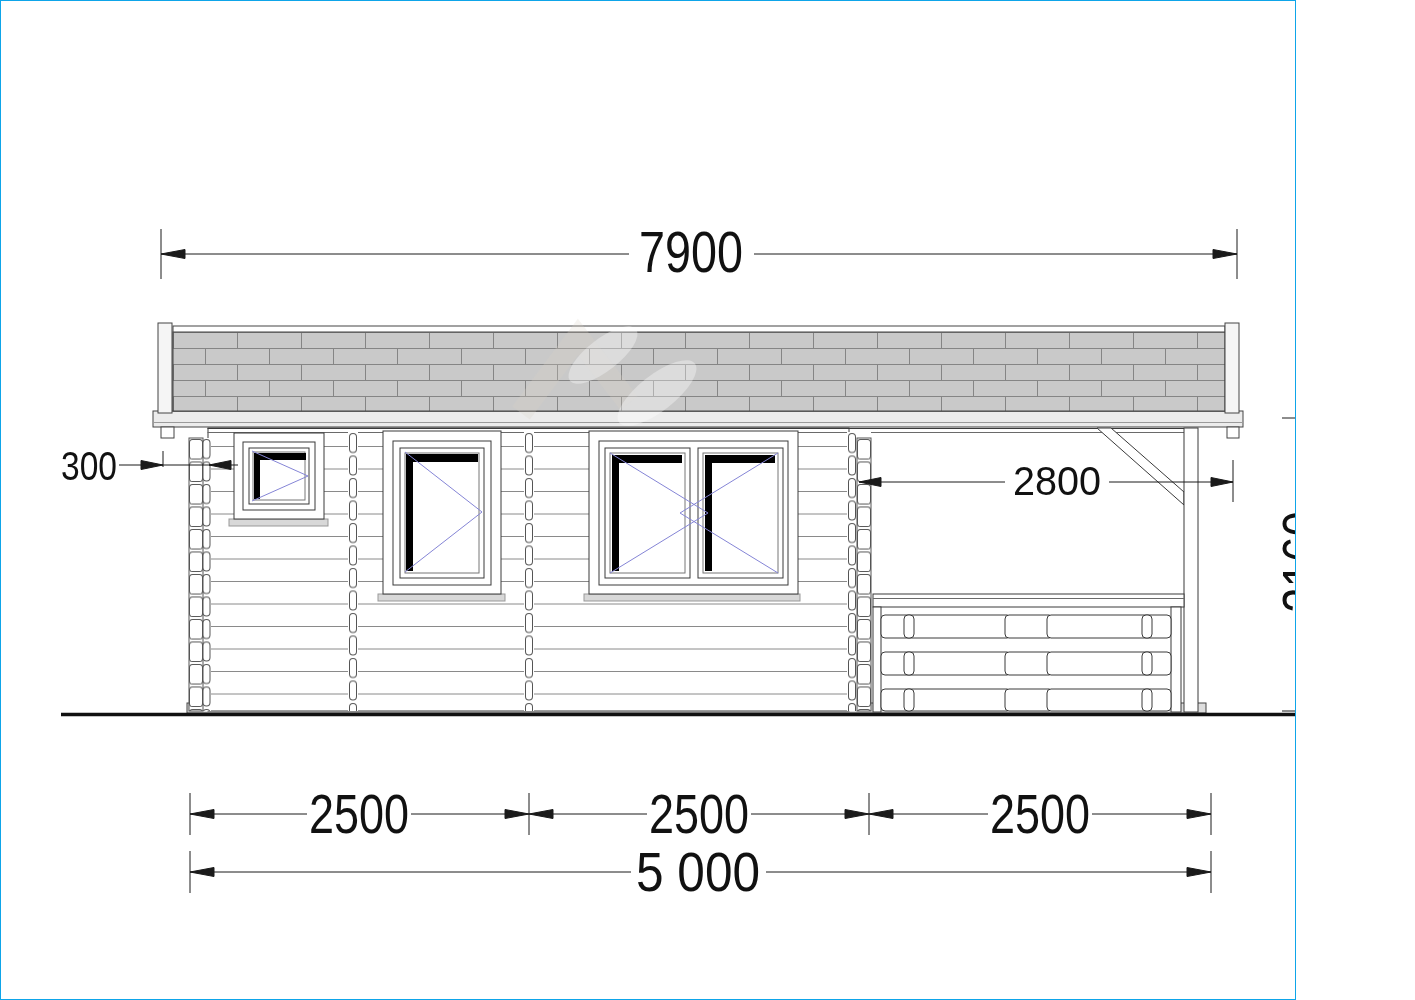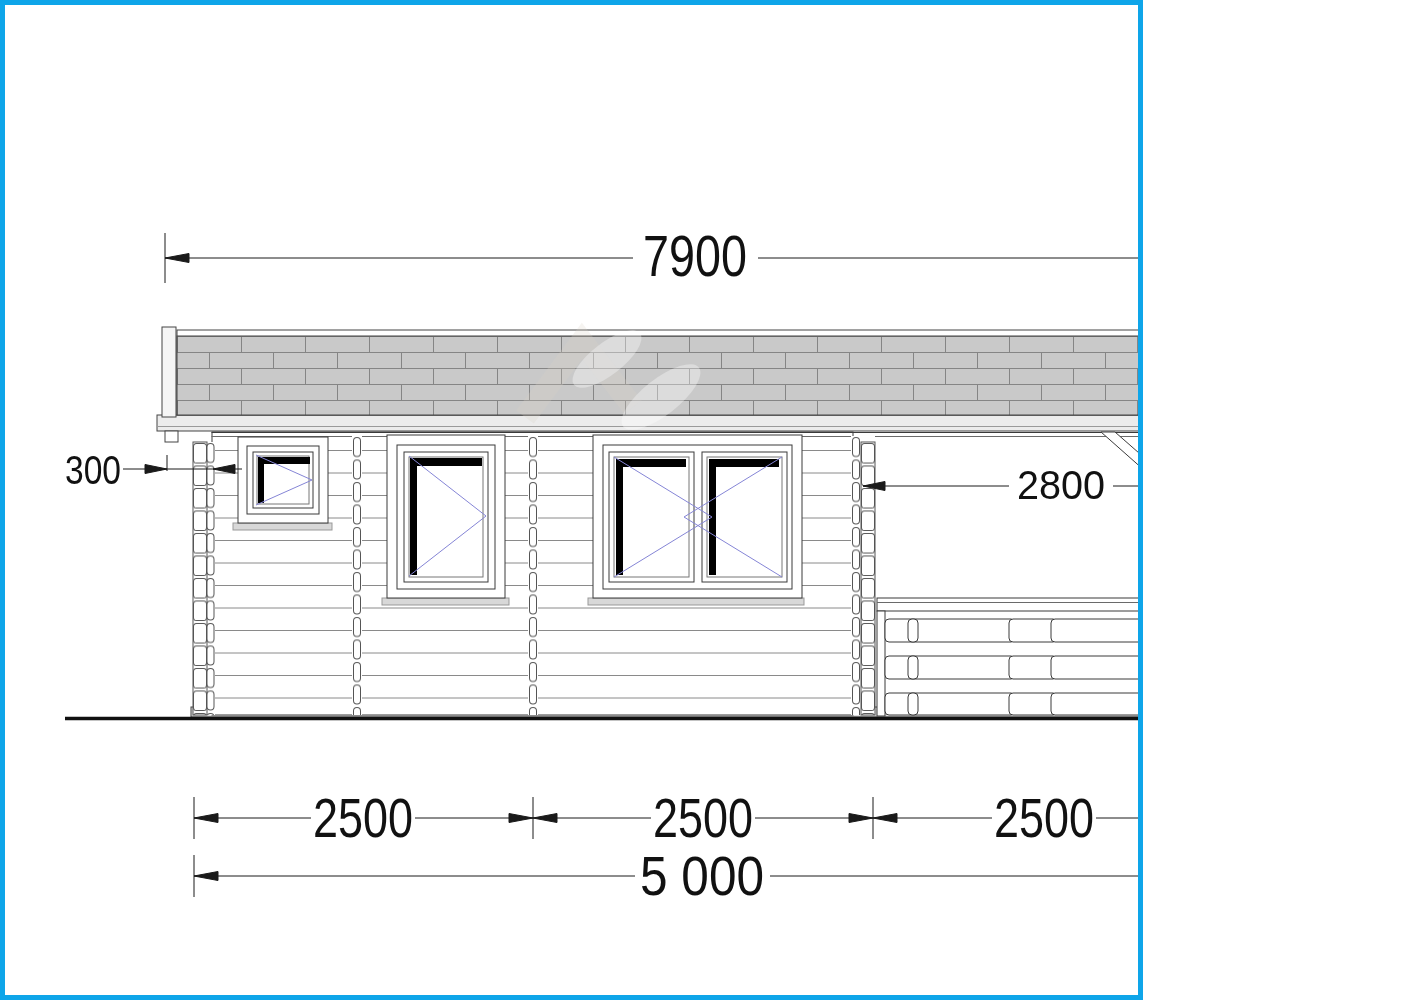--- a/index.html
+++ b/index.html
@@ -1,20 +1,20 @@
 <!DOCTYPE html>
 <html><head>
 <meta charset="utf-8">
 <style>
   html,body{margin:0;padding:0;background:#ffffff;}
   .page{
     position:relative;
-    width:1143px;height:1000px;
+    width:1296px;height:1000px;
     background:#ffffff;
-    border:5px solid #0ea5e9;
+    border:1px solid #0ea5e9;
     box-sizing:border-box;
     overflow:hidden;
     font-family:"Liberation Sans", sans-serif;
   }
   svg{position:absolute;left:0;top:0;}
   .dimtxt{
     font-family:"Liberation Sans", sans-serif;
     fill:#111111;
   }
 </style>

